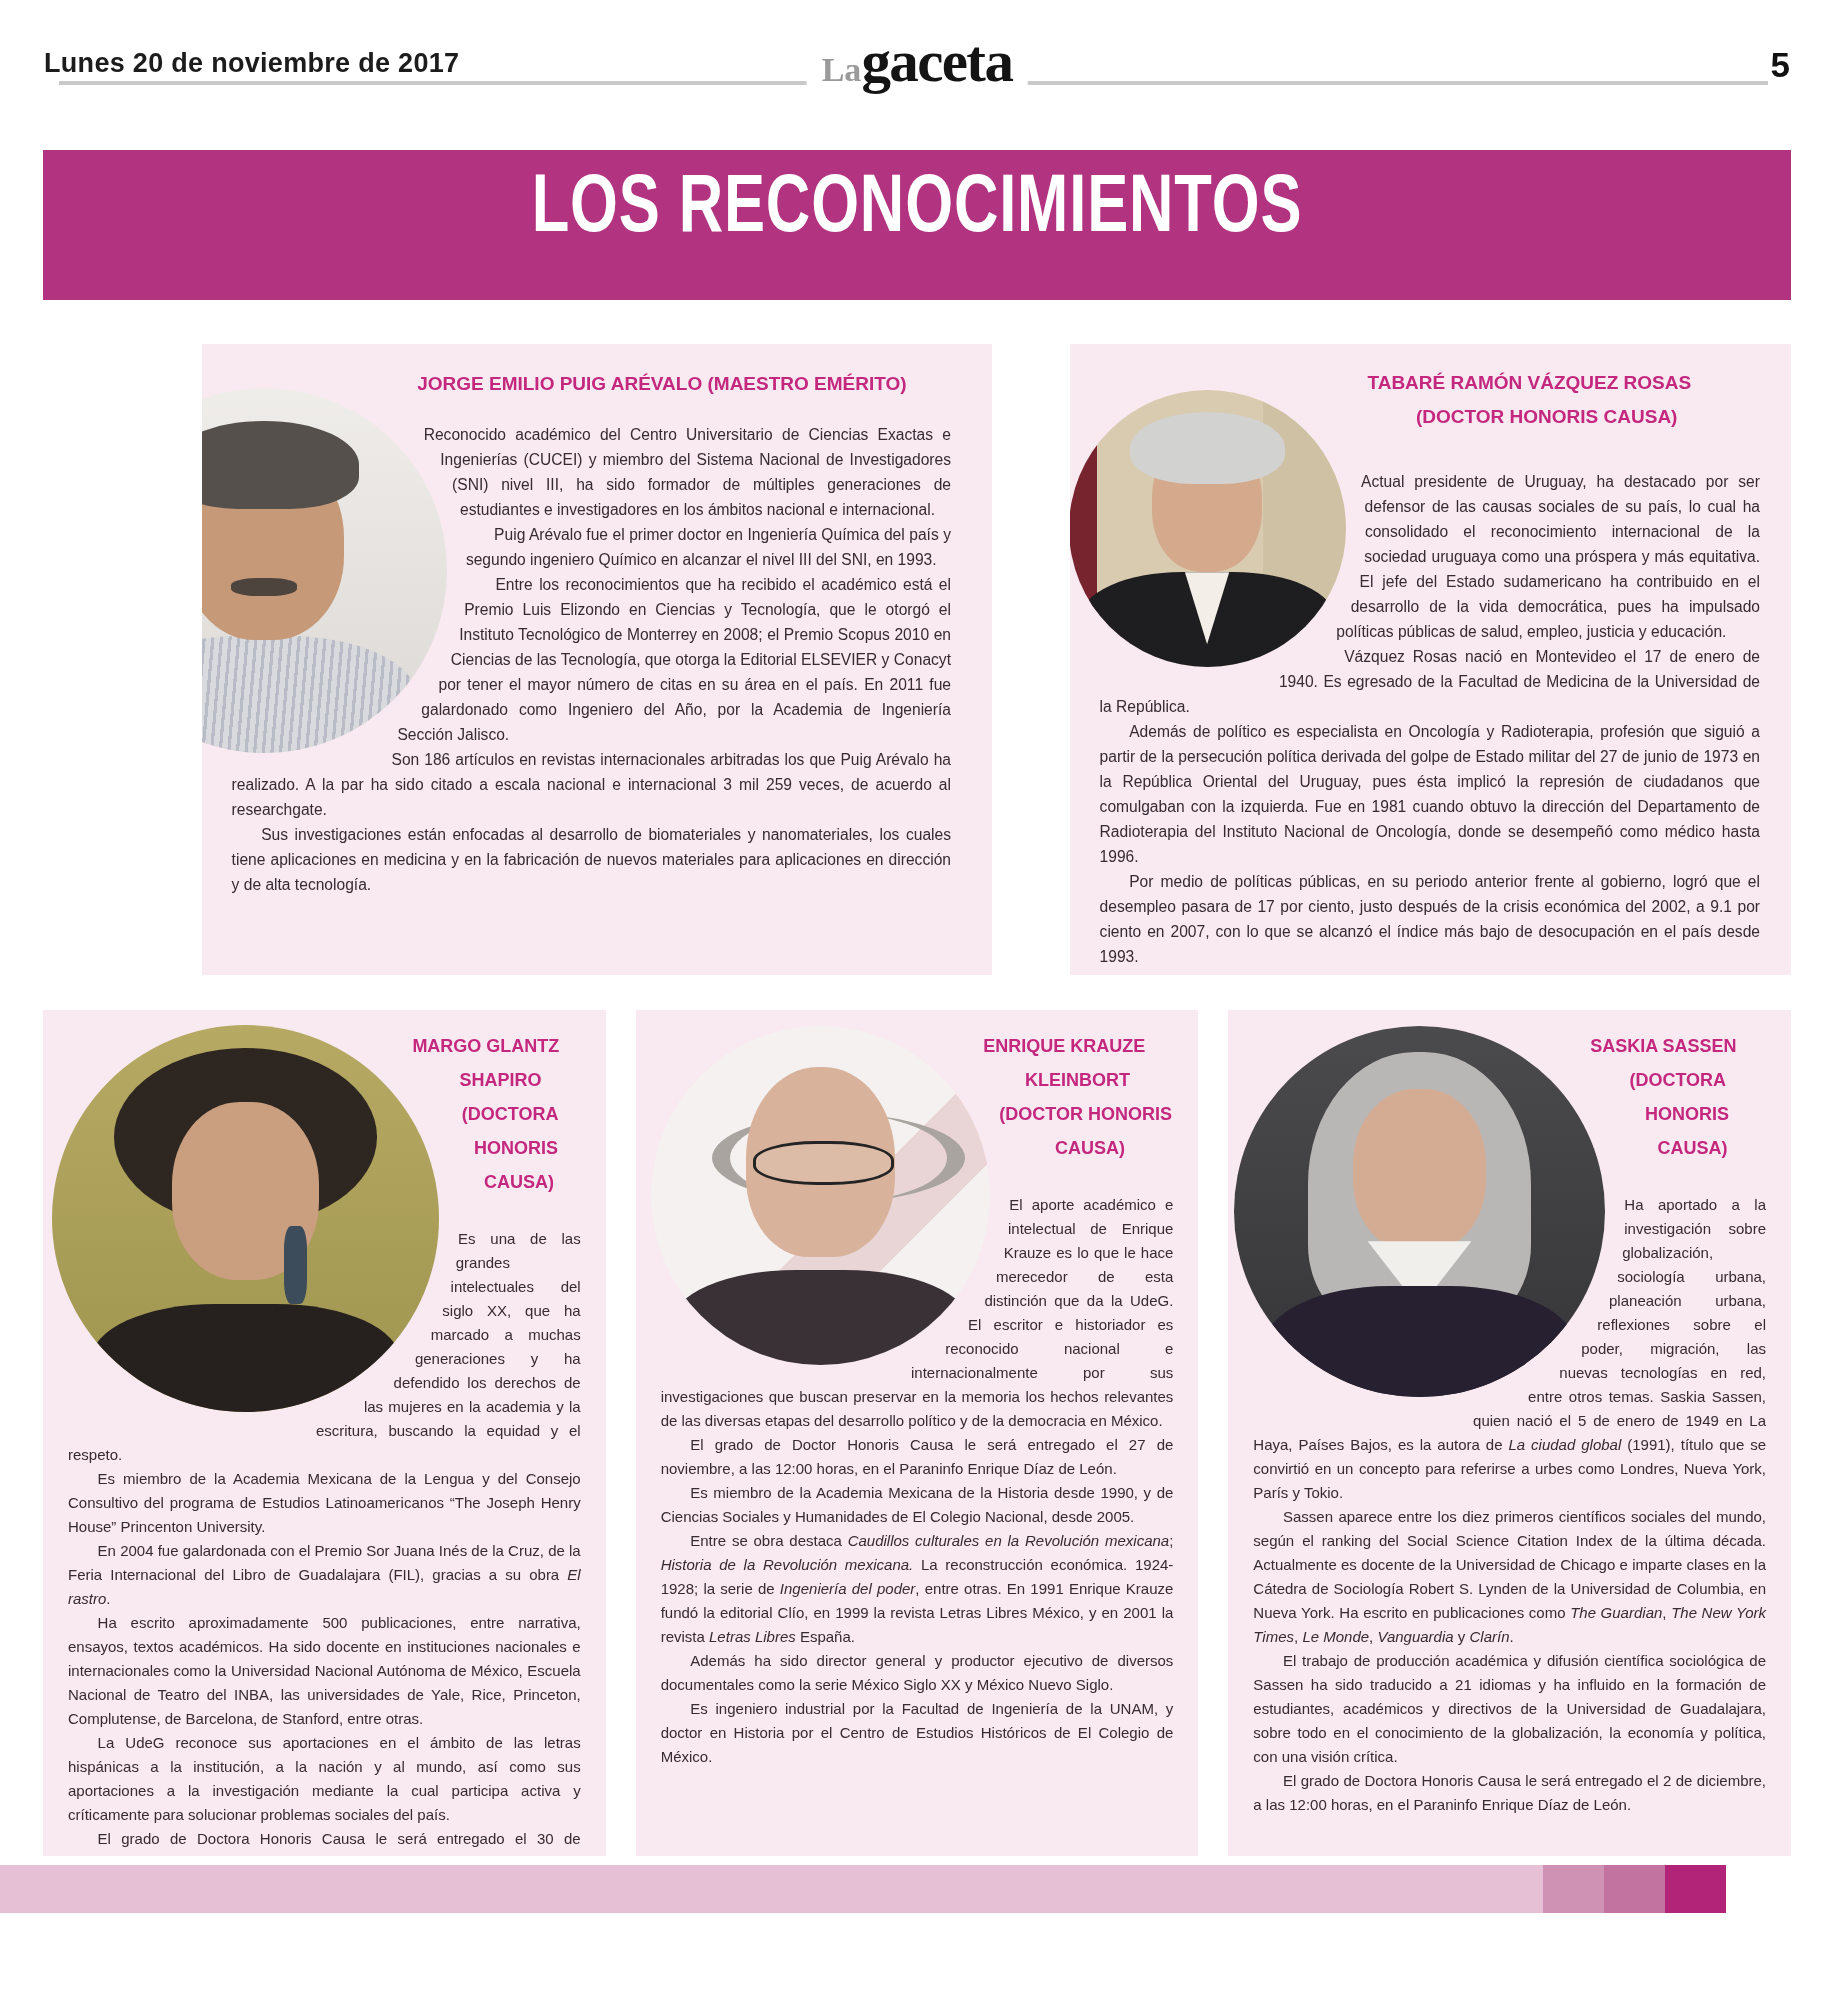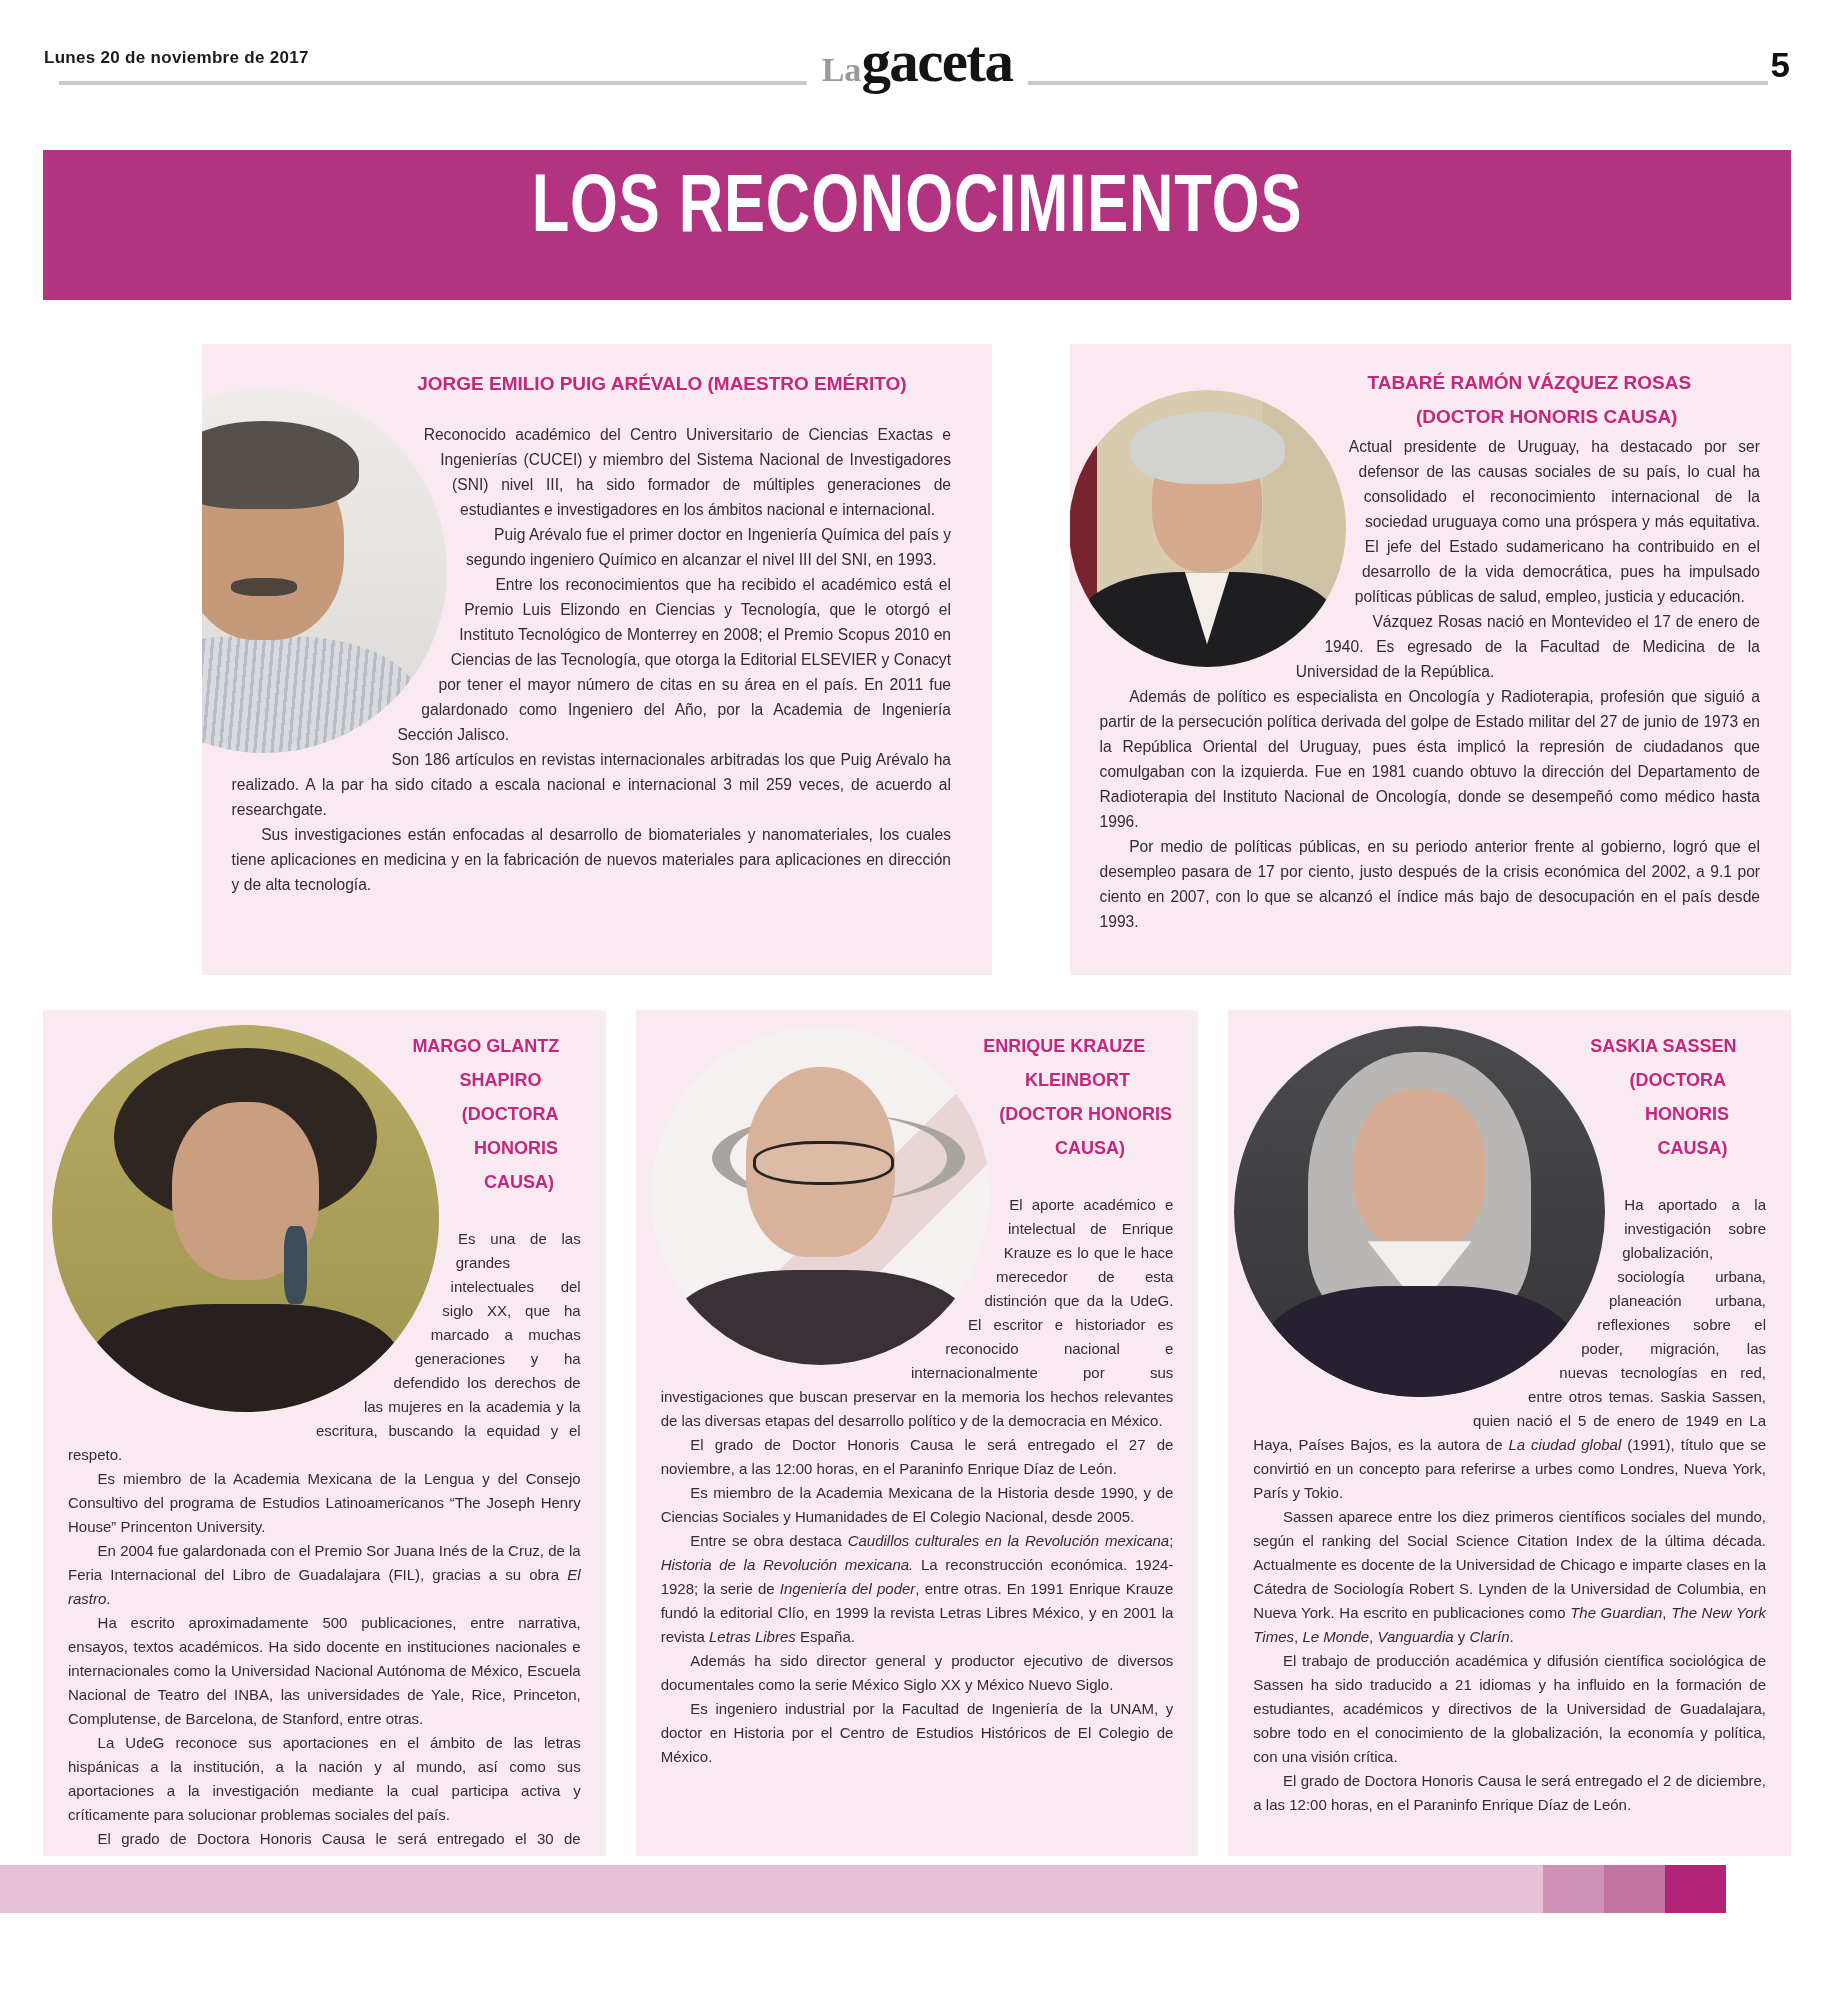--- a/index.html
+++ b/index.html
@@ -4,21 +4,21 @@
 <style>
   html,body{margin:0;padding:0;}
   body{
     width:1834px;height:2015px;background:#ffffff;
     font-family:"Liberation Sans",sans-serif;color:#352b31;
     position:relative;overflow:hidden;
   }
   .page{position:absolute;inset:0;}
 
   
-  .issue-date{position:absolute;left:44px;top:48px;font-size:17px;font-weight:bold;color:#1c1c1c;letter-spacing:0.3px;}
+  .issue-date{position:absolute;left:44px;top:48px;font-size:27px;font-weight:bold;color:#1c1c1c;letter-spacing:0.3px;}
   .header-rule{position:absolute;left:59px;right:66px;top:81px;height:4.3px;background:#c9c9c9;}
   .masthead{position:absolute;left:50%;top:32px;transform:translateX(-50%);
     background:#fff;padding:0 15px;z-index:2;line-height:1;
     font-family:"Liberation Serif",serif;font-weight:bold;white-space:nowrap;}
   .masthead .la{font-size:34px;color:#9a9a9a;}
   .masthead .gaceta{font-size:59px;color:#141414;letter-spacing:-1.6px;}
   .pagenum{position:absolute;right:44px;top:45px;font-size:35px;font-weight:bold;color:#111;}
 
   
   .banner{position:absolute;left:43px;right:43px;top:150px;height:150px;background:#b23480;color:#fff;text-align:center;}
@@ -30,21 +30,21 @@
   .row{position:absolute;left:43px;right:43px;display:flex;}
   .row.top{top:344px;height:631px;}
   .row.bottom{top:1010px;height:846px;gap:30px;}
   .block{background:#f9e9f0;box-sizing:border-box;overflow:hidden;}
   .a1{margin-left:159px;width:790px;padding:22.6px 41px 14px 29.6px;}
   .a2{margin-left:78px;flex:1;padding:21.5px 31px 14px 29.6px;}
   .row.bottom .block{flex:1;padding:19.3px 25px 14px 25px;}
 
   h2{margin:0;color:#c3277e;font-weight:bold;text-align:center;font-size:19px;line-height:34px;}
   .a1 h2{margin-bottom:21.5px;}
-  .a2 h2{}
+  .a2 h2{margin-bottom:35px;}
   .row.bottom h2{margin-bottom:28px;font-size:18px;}
 
   p{margin:0;text-align:justify;}
   .row.top p{font-size:15.6px;line-height:25px;}
   .row.bottom p{font-size:15px;line-height:24px;}
   p + p{text-indent:29.6px;}
   i{font-style:italic;}
 
   
   .photo{

